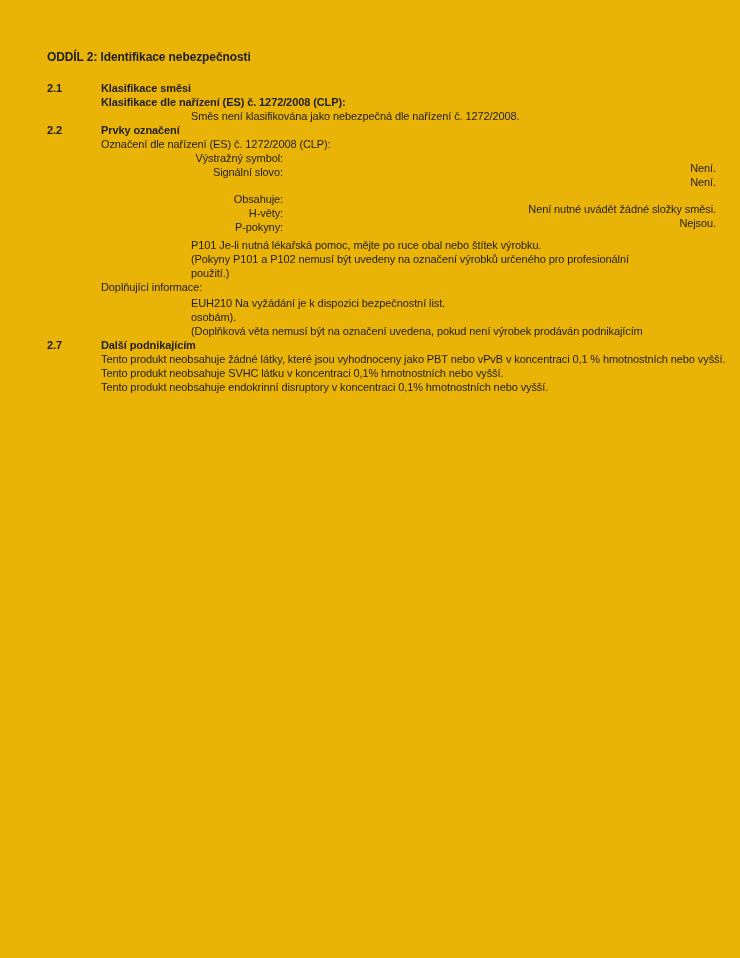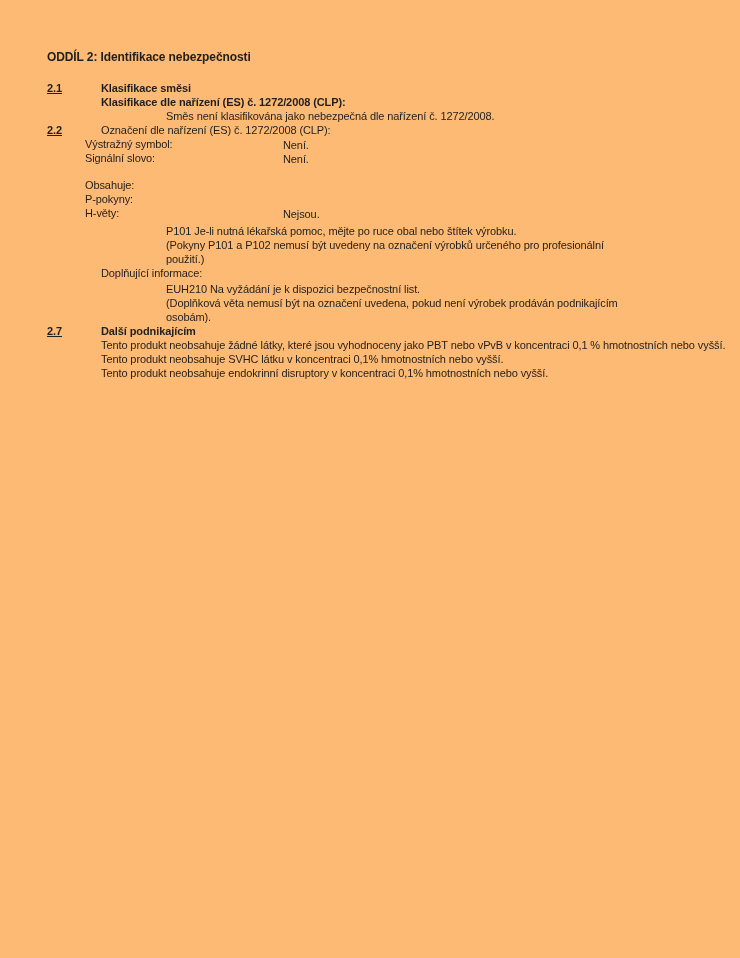--- a/index.html
+++ b/index.html
@@ -5,21 +5,21 @@
 <style>
   html, body {
     margin: 0;
     padding: 0;
     background: #ffffff;
   }
   .page {
     position: relative;
     width: 740px;
     height: 958px;
-    background: #fdba74;
+    background: #eab308;
     overflow: hidden;
     font-family: "Liberation Sans", "DejaVu Sans", sans-serif;
     font-size: 11px;
     line-height: 14px;
     color: #1f1f1f;
     letter-spacing: -0.1px;
   }
   .content {
     position: absolute;
     left: 47px;
@@ -31,29 +31,28 @@
     font-weight: 700;
     font-size: 12px;
     margin-bottom: 17px;
     white-space: nowrap;
   }
   .sec { display: flex; align-items: flex-start; }
   .sec .num {
     width: 38px;
     flex: 0 0 38px;
     font-weight: 700;
-    text-decoration: underline;
   }
   .sec .secbody { flex: 1 1 auto; min-width: 0; }
   .b { font-weight: 700; }
   .i { }
-  .lv { display: flex; }
+  .lv { display: flex; text-align: right; }
   .lv .lbl { width: 198px; flex: 0 0 198px; white-space: nowrap; }
-  .lv .val { flex: 1 1 auto; white-space: nowrap; position: relative; top: 1px; }
-  .indent { margin-left: 81px; white-space: nowrap; }
+  .lv .val { flex: 1 1 auto; white-space: nowrap; position: relative; top: 10px; }
+  .indent { margin-left: 106px; white-space: nowrap; }
   .sp13 { height: 13px; }
   .sp4  { height: 4px; }
   .sp2  { height: 2px; }
 </style>
 </head>
 <body>
 
 <div class="page">
   <div class="content">
 
@@ -64,58 +63,60 @@
       <div class="secbody">
         <div class="line b">Klasifikace směsi</div>
         <div class="line b">Klasifikace dle nařízení (ES) č. 1272/2008 (CLP):</div>
         <div class="indent">Směs není klasifikována jako nebezpečná dle nařízení č. 1272/2008.</div>
       </div>
     </div>
 
     <div class="sec">
       <div class="num">2.2</div>
       <div class="secbody">
+        <div class="line b">Prvky označení</div>
         <div class="line">Označení dle nařízení (ES) č. 1272/2008 (CLP):</div>
 
         <div class="lv">
           <div class="lbl">Výstražný symbol:</div>
           <div class="val">Není.</div>
         </div>
         <div class="lv">
           <div class="lbl">Signální slovo:</div>
           <div class="val">Není.</div>
         </div>
 
         <div class="sp13"></div>
 
         <div class="lv">
           <div class="lbl">Obsahuje:</div>
+          <div class="val">Není nutné uvádět žádné složky směsi.</div>
+        </div>
+        <div class="lv">
+          <div class="lbl">H-věty:</div>
+          <div class="val">Nejsou.</div>
         </div>
         <div class="lv">
           <div class="lbl">P-pokyny:</div>
           <div class="val"></div>
-        </div>
-        <div class="lv">
-          <div class="lbl">H-věty:</div>
-          <div class="val">Nejsou.</div>
         </div>
 
         <div class="sp4"></div>
 
         <div class="indent">P101 Je-li nutná lékařská pomoc, mějte po ruce obal nebo štítek výrobku.</div>
         <div class="indent i">(Pokyny P101 a P102 nemusí být uvedeny na označení výrobků určeného pro profesionální</div>
         <div class="indent i">použití.)</div>
 
         <div class="line">Doplňující informace:</div>
 
         <div class="sp2"></div>
 
         <div class="indent">EUH210 Na vyžádání je k dispozici bezpečnostní list.</div>
+        <div class="indent i">osobám).</div>
         <div class="indent i">(Doplňková věta nemusí být na označení uvedena, pokud není výrobek prodáván podnikajícím</div>
-        <div class="indent i">osobám).</div>
       </div>
     </div>
 
     <div class="sec">
       <div class="num">2.7</div>
       <div class="secbody">
         <div class="line b">Další podnikajícím</div>
         <div class="line">Tento produkt neobsahuje žádné látky, které jsou vyhodnoceny jako PBT nebo vPvB v koncentraci 0,1 % hmotnostních nebo vyšší.</div>
         <div class="line">Tento produkt neobsahuje SVHC látku v koncentraci 0,1% hmotnostních nebo vyšší.</div>
         <div class="line">Tento produkt neobsahuje endokrinní disruptory v koncentraci 0,1% hmotnostních nebo vyšší.</div>

